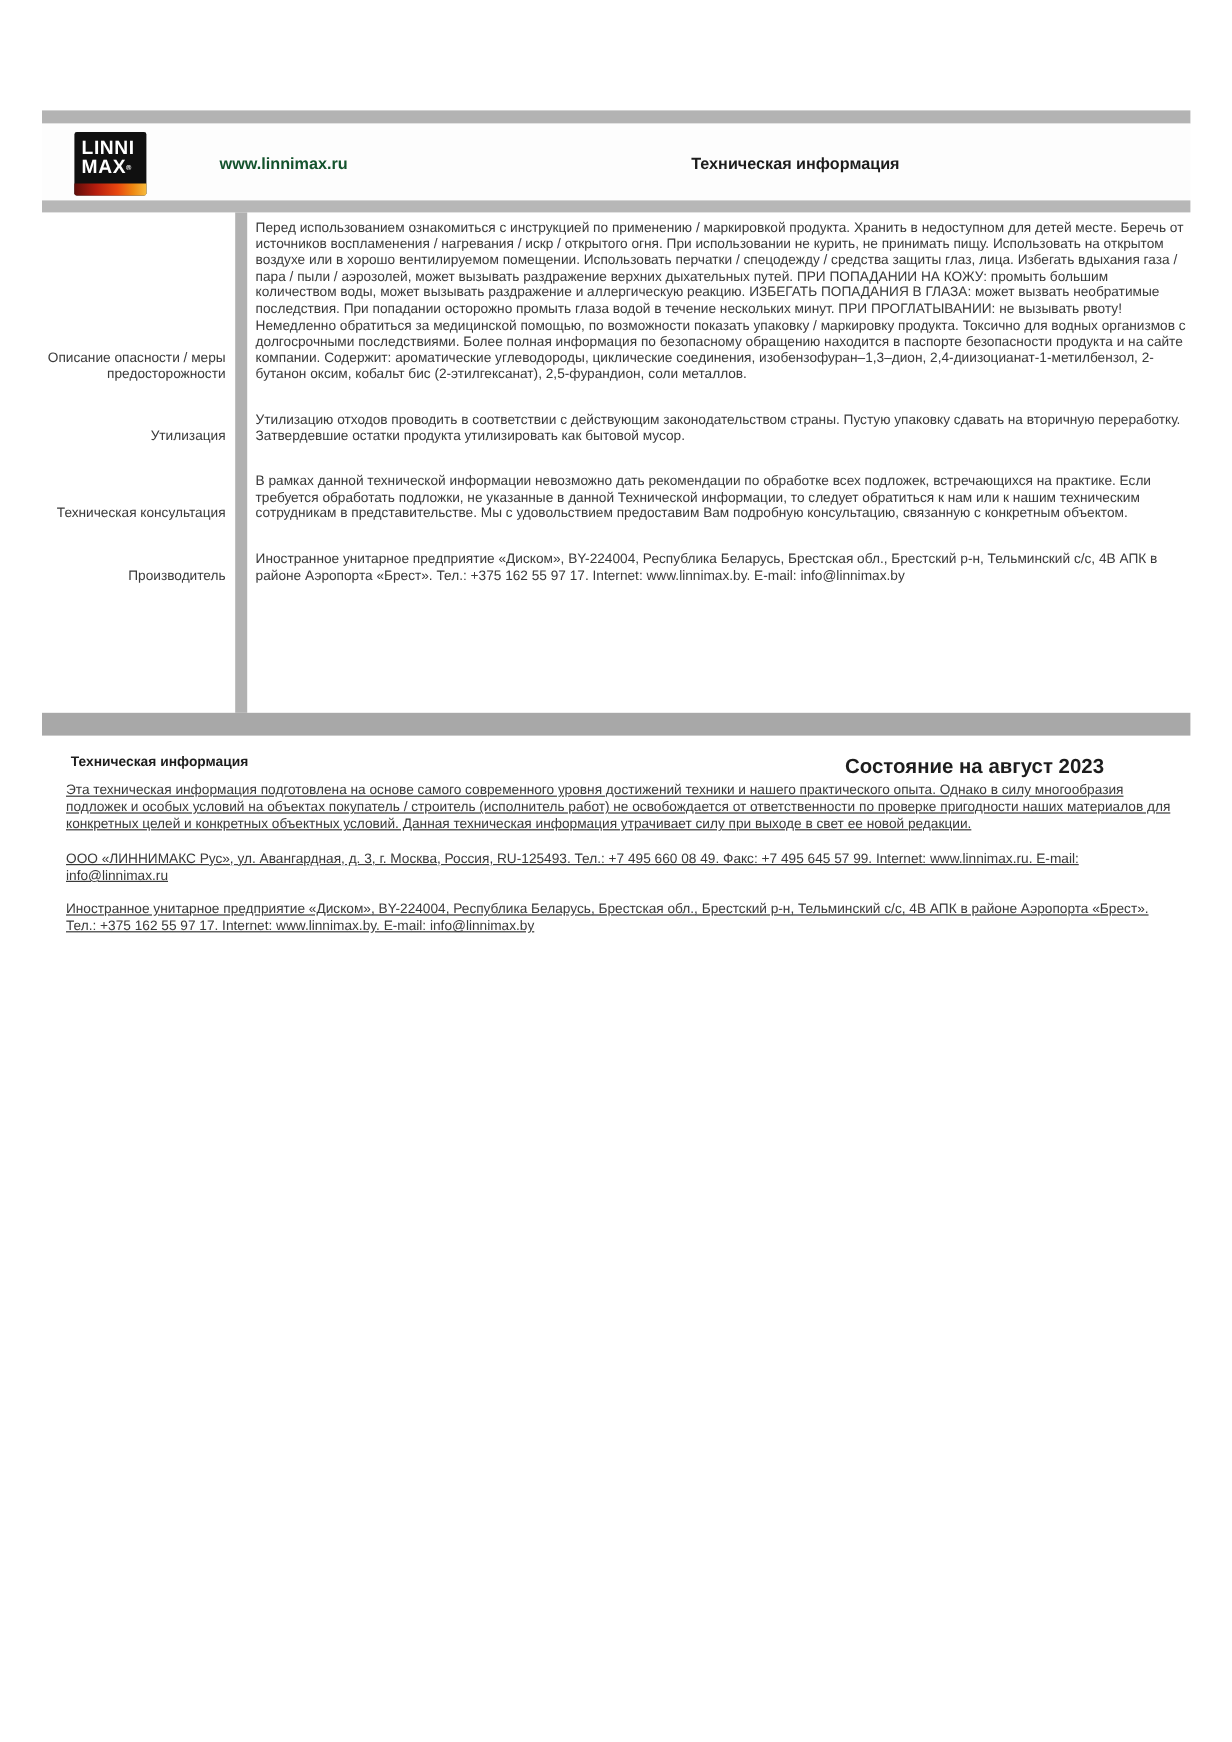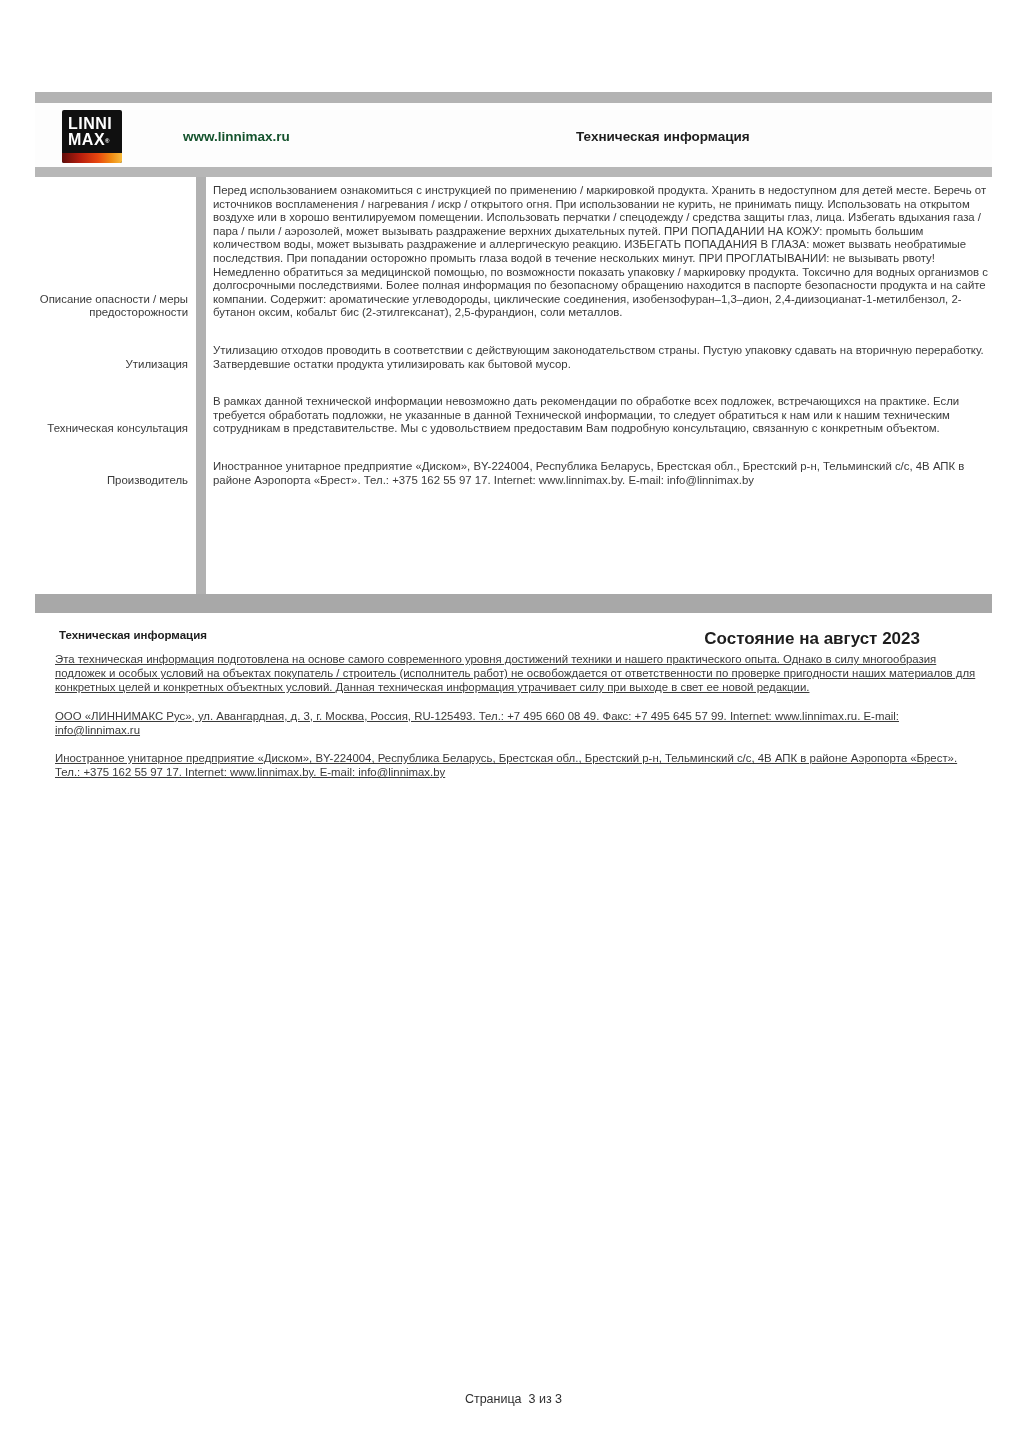--- a/index.html
+++ b/index.html
@@ -122,15 +122,14 @@
   <div class="footer">
     <div class="foot-head">
       <span class="foot-title">Техническая информация</span>
       <span class="foot-status">Состояние на август 2023</span>
     </div>
     <p class="foot-p foot-p1">Эта техническая информация подготовлена на основе самого современного уровня достижений техники и нашего практического опыта. Однако в силу многообразия подложек и особых условий на объектах покупатель / строитель (исполнитель работ) не освобождается от ответственности по проверке пригодности наших материалов для конкретных целей и конкретных объектных условий. Данная техническая информация утрачивает силу при выходе в свет ее новой редакции.</p>
     <p class="foot-p foot-p2">ООО «ЛИННИМАКС Рус», ул. Авангардная, д. 3, г. Москва, Россия, RU-125493. Тел.: +7 495 660 08 49. Факс: +7 495 645 57 99. Internet: www.linnimax.ru. E-mail: info@linnimax.ru</p>
     <p class="foot-p foot-p3">Иностранное унитарное предприятие «Диском», BY-224004, Республика Беларусь, Брестская обл., Брестский р-н, Тельминский с/с, 4В АПК в районе Аэропорта «Брест». Тел.: +375 162 55 97 17. Internet: www.linnimax.by. E-mail: info@linnimax.by</p>
   </div>
 
-  <div class="page-number">Страница  3 из 3</div>
 
 </div>
 
 </body></html>

